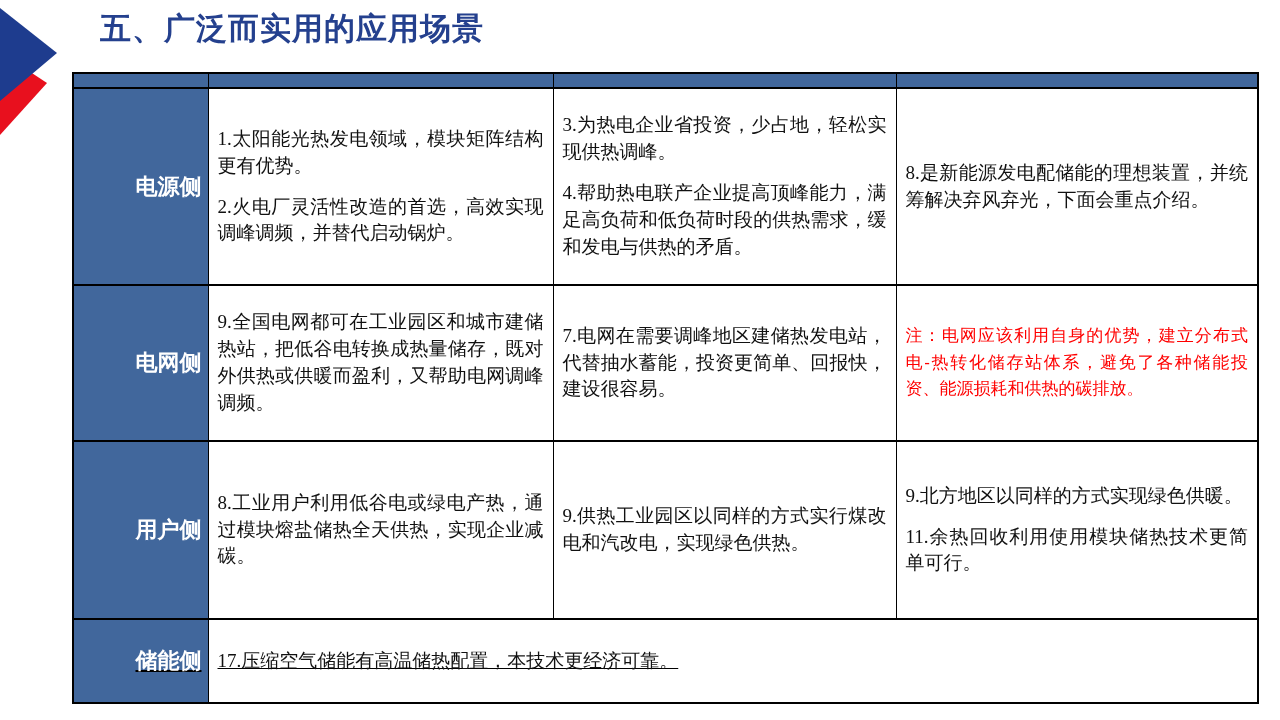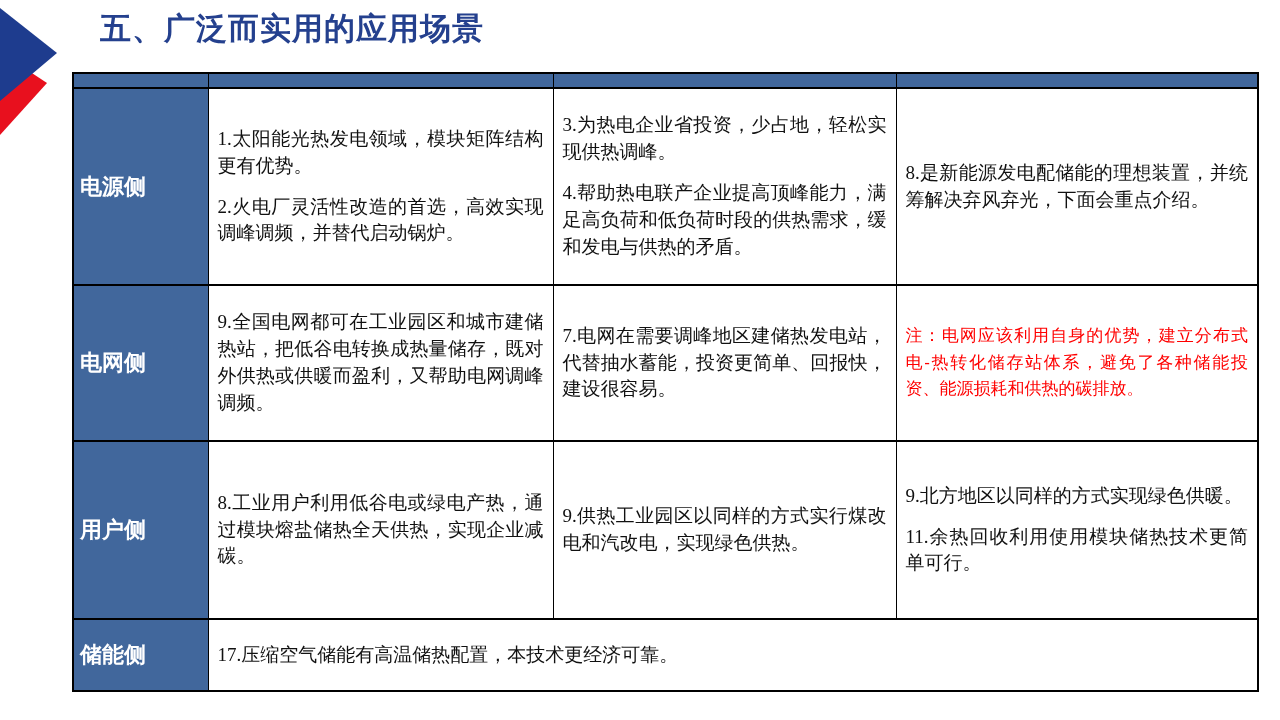--- a/index.html
+++ b/index.html
@@ -22,21 +22,21 @@
   table.app-table,table.app-table td,table.app-table th{
     border:1px solid #000000;
   }
   table.app-table{border:2px solid #000000;}
   table.app-table tr>*{border-top-width:2px;border-bottom-width:2px;}
   .hdr-cell{
     background:#41679c;height:13px;padding:0;
   }
   .row-label{
     background:#41679c;color:#ffffff;
-    font-size:22px;font-weight:bold;text-align:left;vertical-align:middle;
+    font-size:22px;font-weight:bold;text-align:right;vertical-align:middle;
     font-family:"Liberation Sans","DejaVu Sans",sans-serif;
     padding:16px 6px;
   }
   td.body-cell{
     vertical-align:middle;padding:6px 9px;
     font-family:"Liberation Serif","DejaVu Serif",serif;
     font-size:19px;color:#111111;line-height:1.42;
     text-align:justify;
   }
   td.body-cell p{margin:0 0 14px 0;}
@@ -110,21 +110,21 @@
           <p>8.工业用户利用低谷电或绿电产热，通过模块熔盐储热全天供热，实现企业减碳。</p>
         </td>
         <td class="body-cell">
           <p>9.供热工业园区以同样的方式实行煤改电和汽改电，实现绿色供热。</p>
         </td>
         <td class="body-cell">
           <p>9.北方地区以同样的方式实现绿色供暖。</p>
           <p>11.余热回收利用使用模块储热技术更简单可行。</p>
         </td>
       </tr>
-      <tr style="height:72px;">
+      <tr style="height:84px;text-decoration:underline;">
         <th class="row-label">储能侧</th>
         <td class="body-cell" colspan="3">
           <p>17.压缩空气储能有高温储热配置，本技术更经济可靠。</p>
         </td>
       </tr>
     </tbody>
   </table>
 
 </div>
 

